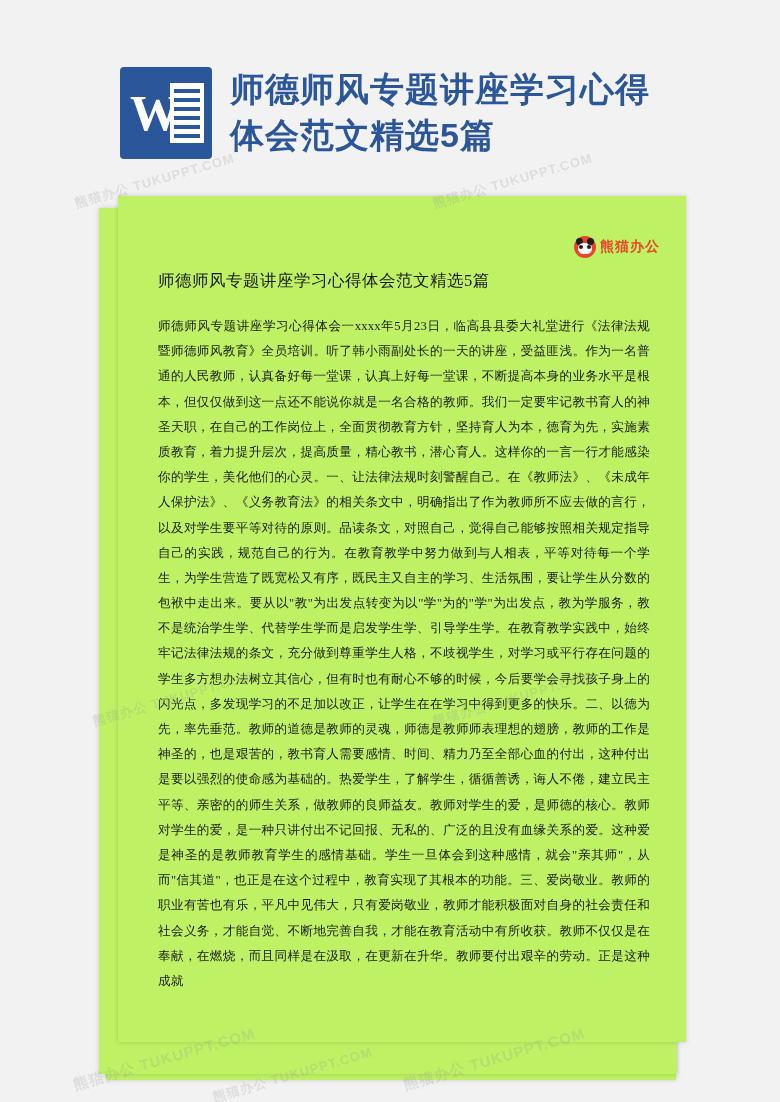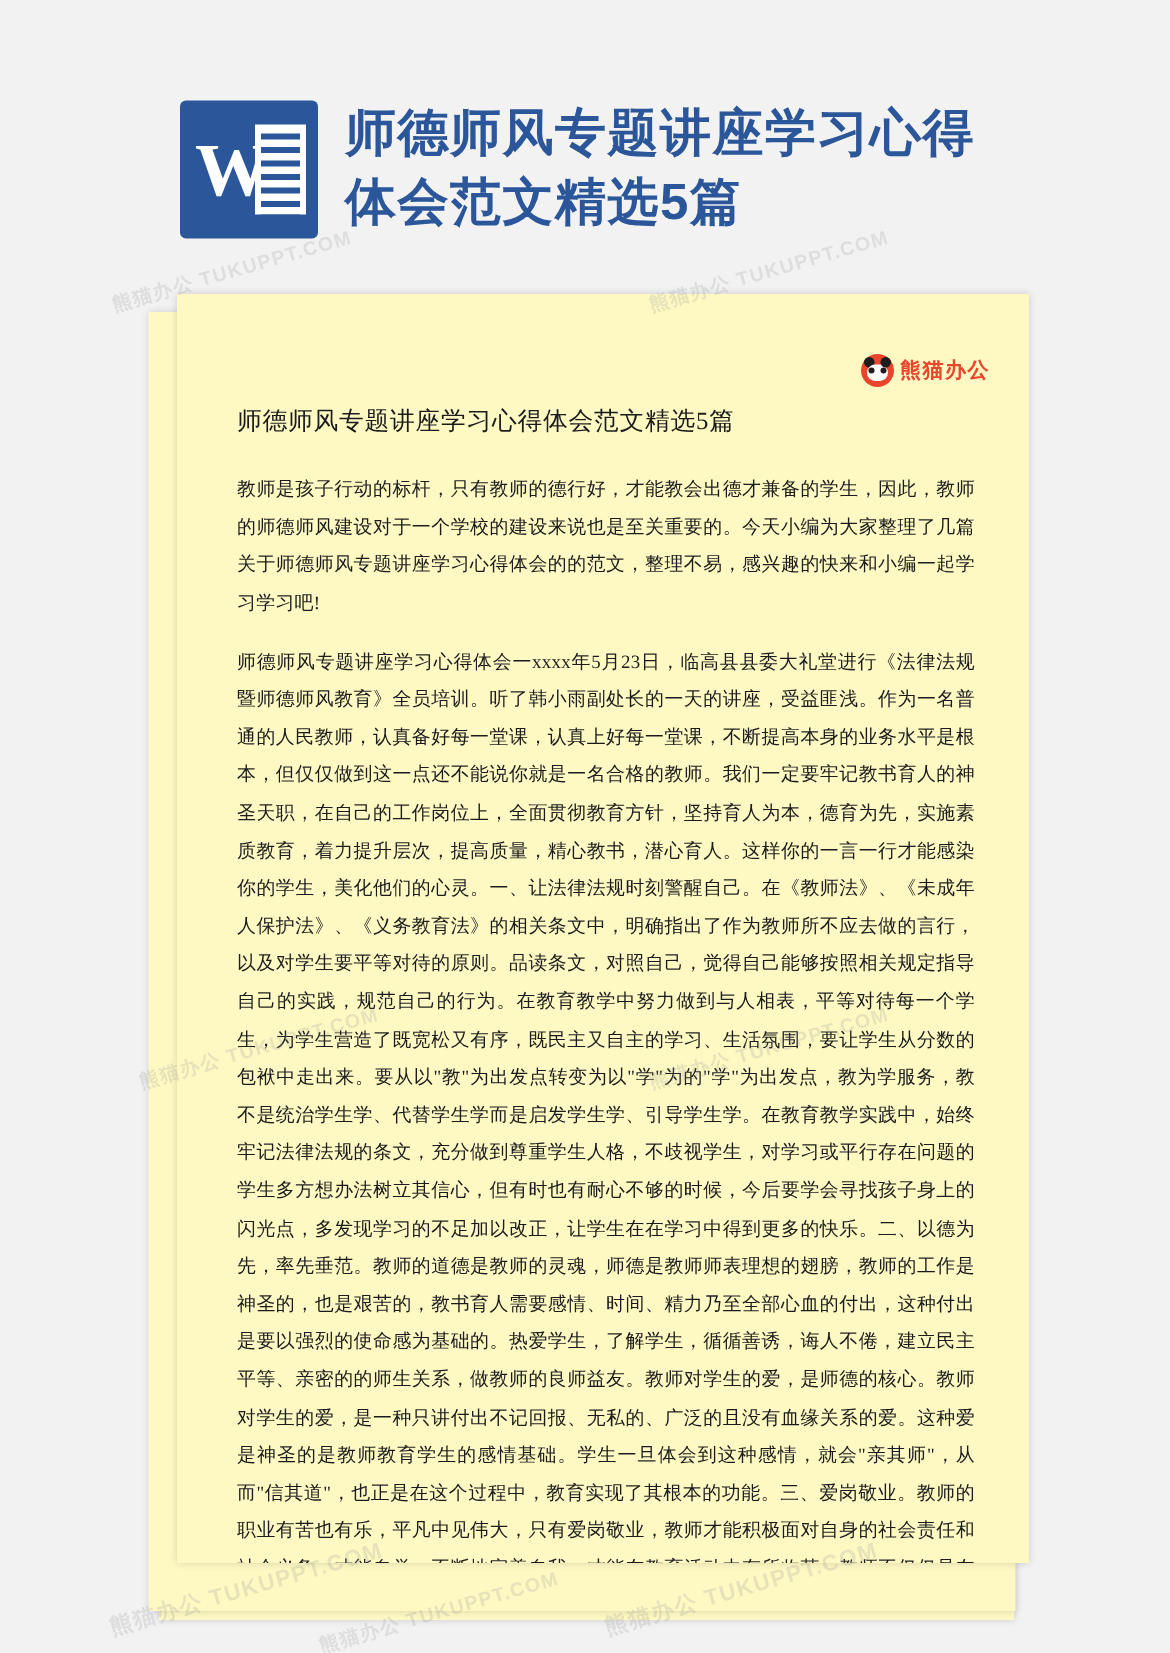--- a/index.html
+++ b/index.html
@@ -76,21 +76,21 @@
   
   .stack {
     position: absolute;
     left: 92px;
     top: 196px;
     width: 600px;
     height: 890px;
   }
   .sheet {
     position: absolute;
-    background: #fef9c3;
+    background: #bef264;
     box-shadow: 0 0 5px rgba(0,0,0,0.16);
   }
   .sheet-back2 {
     left: 14px;
     top: 24px;
     width: 570px;
     height: 860px;
   }
   .sheet-back1 {
     left: 7px;
@@ -239,21 +239,20 @@
     <div class="badge">
       <div class="panda">
         <div class="face"></div>
       </div>
       <div class="badge-text">熊猫办公</div>
     </div>
 
     <div class="doc-title">师德师风专题讲座学习心得体会范文精选5篇</div>
 
     <div class="doc-body">
-      <p class="p1">教师是孩子行动的标杆，只有教师的德行好，才能教会出德才兼备的学生，因此，教师的师德师风建设对于一个学校的建设来说也是至关重要的。今天小编为大家整理了几篇关于师德师风专题讲座学习心得体会的的范文，整理不易，感兴趣的快来和小编一起学习学习吧!</p>
       <p class="p2">师德师风专题讲座学习心得体会一xxxx年5月23日，临高县县委大礼堂进行《法律法规暨师德师风教育》全员培训。听了韩小雨副处长的一天的讲座，受益匪浅。作为一名普通的人民教师，认真备好每一堂课，认真上好每一堂课，不断提高本身的业务水平是根本，但仅仅做到这一点还不能说你就是一名合格的教师。我们一定要牢记教书育人的神圣天职，在自己的工作岗位上，全面贯彻教育方针，坚持育人为本，德育为先，实施素质教育，着力提升层次，提高质量，精心教书，潜心育人。这样你的一言一行才能感染你的学生，美化他们的心灵。一、让法律法规时刻警醒自己。在《教师法》、《未成年人保护法》、《义务教育法》的相关条文中，明确指出了作为教师所不应去做的言行，以及对学生要平等对待的原则。品读条文，对照自己，觉得自己能够按照相关规定指导自己的实践，规范自己的行为。在教育教学中努力做到与人相表，平等对待每一个学生，为学生营造了既宽松又有序，既民主又自主的学习、生活氛围，要让学生从分数的包袱中走出来。要从以"教"为出发点转变为以"学"为的"学"为出发点，教为学服务，教不是统治学生学、代替学生学而是启发学生学、引导学生学。在教育教学实践中，始终牢记法律法规的条文，充分做到尊重学生人格，不歧视学生，对学习或平行存在问题的学生多方想办法树立其信心，但有时也有耐心不够的时候，今后要学会寻找孩子身上的闪光点，多发现学习的不足加以改正，让学生在在学习中得到更多的快乐。二、以德为先，率先垂范。教师的道德是教师的灵魂，师德是教师师表理想的翅膀，教师的工作是神圣的，也是艰苦的，教书育人需要感情、时间、精力乃至全部心血的付出，这种付出是要以强烈的使命感为基础的。热爱学生，了解学生，循循善诱，诲人不倦，建立民主平等、亲密的的师生关系，做教师的良师益友。教师对学生的爱，是师德的核心。教师对学生的爱，是一种只讲付出不记回报、无私的、广泛的且没有血缘关系的爱。这种爱是神圣的是教师教育学生的感情基础。学生一旦体会到这种感情，就会"亲其师"，从而"信其道"，也正是在这个过程中，教育实现了其根本的功能。三、爱岗敬业。教师的职业有苦也有乐，平凡中见伟大，只有爱岗敬业，教师才能积极面对自身的社会责任和社会义务，才能自觉、不断地完善自我，才能在教育活动中有所收获。教师不仅仅是在奉献，在燃烧，而且同样是在汲取，在更新在升华。教师要付出艰辛的劳动。正是这种成就</p>
     </div>
 
   </div>
 </div>
 
 <div class="wm wm1">熊猫办公 TUKUPPT.COM</div>
 <div class="wm wm2">熊猫办公 TUKUPPT.COM</div>
 <div class="wm wm3">熊猫办公 TUKUPPT.COM</div>
 <div class="wm wm4">熊猫办公 TUKUPPT.COM</div>

